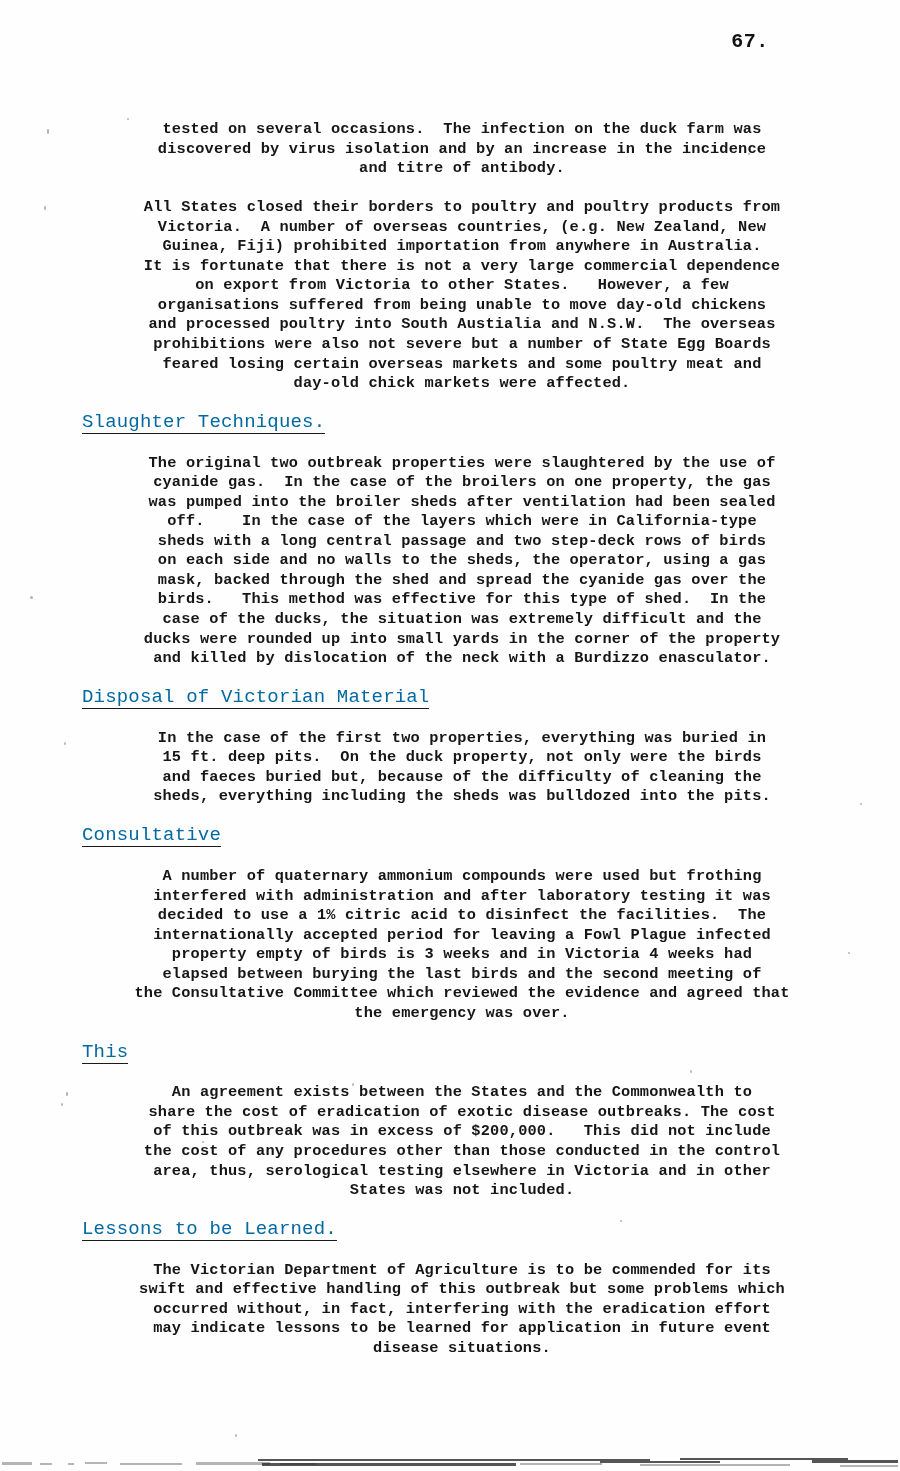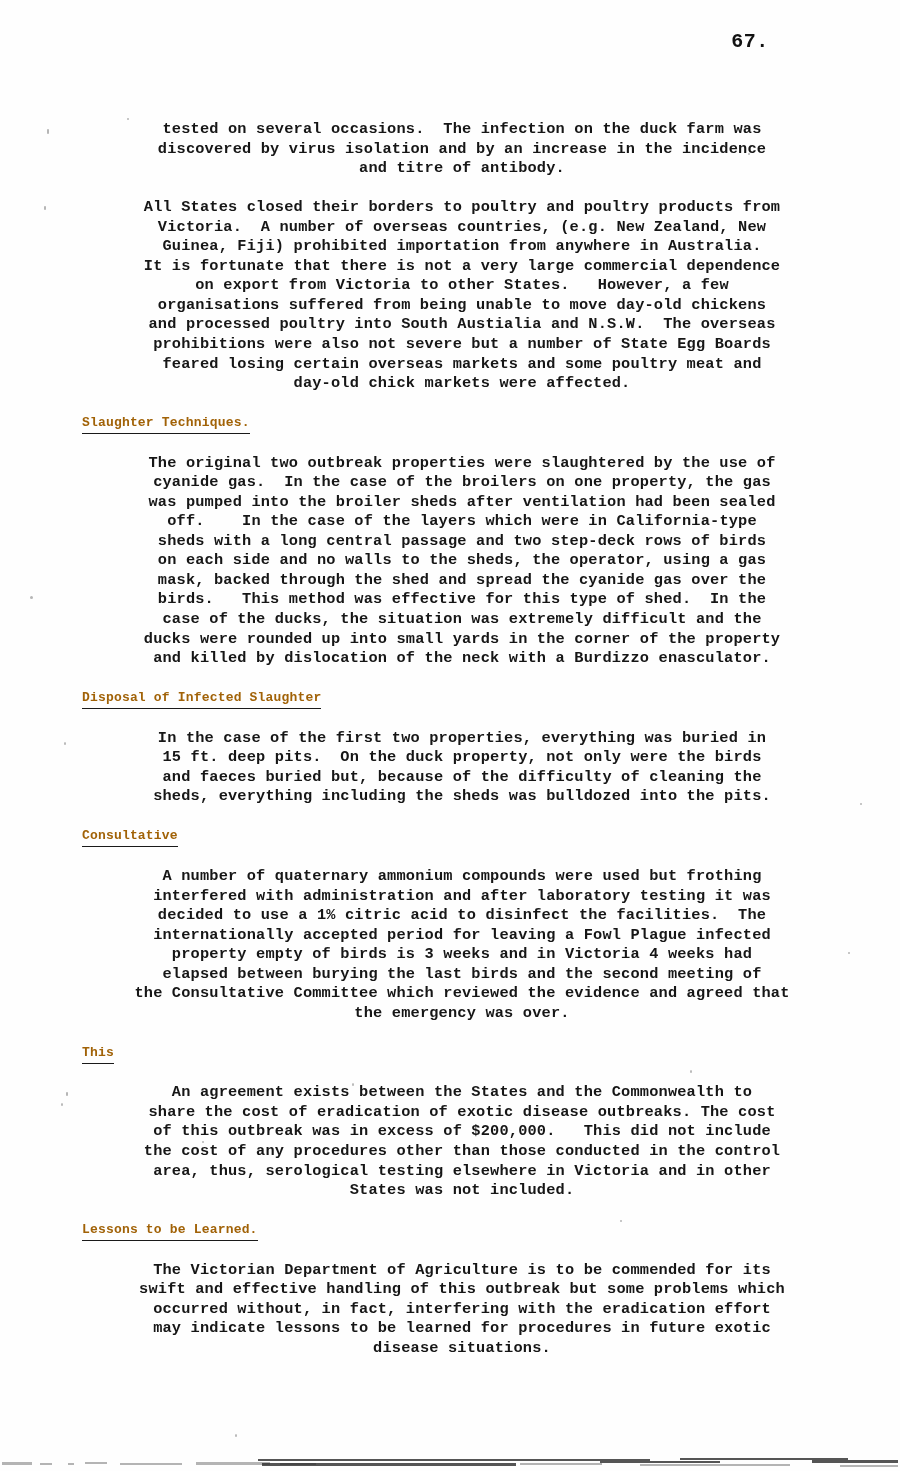--- a/index.html
+++ b/index.html
@@ -44,26 +44,26 @@
     letter-spacing: 0.18px;
     white-space: pre-wrap;
     margin: 0 0 19.5px 0;
     color: #161616;
     font-weight: 600;
     text-align: center;
   }
   .para.tight { margin-bottom: 0; }
 
   .heading {
-    font-size: 13px;
+    font-size: 19px;
     line-height: 19.55px;
     letter-spacing: 0.18px;
     margin: 0 0 19.5px 0;
-    font-weight: 700;
-    color: #a16207;
+    font-weight: 400;
+    color: #0369a1;
     display: block;
   }
   .heading span.ul {
     display: inline-block;
     border-bottom: 1.6px solid #1a1a1a;
     padding-bottom: 0.5px;
   }
 
   
   .speckle {
@@ -111,21 +111,21 @@
 was pumped into the broiler sheds after ventilation had been sealed
 off.    In the case of the layers which were in California-type
 sheds with a long central passage and two step-deck rows of birds
 on each side and no walls to the sheds, the operator, using a gas
 mask, backed through the shed and spread the cyanide gas over the
 birds.   This method was effective for this type of shed.  In the
 case of the ducks, the situation was extremely difficult and the
 ducks were rounded up into small yards in the corner of the property
 and killed by dislocation of the neck with a Burdizzo enasculator.</p>
 
-    <div class="heading"><span class="ul">Disposal of Infected Slaughter</span></div>
+    <div class="heading"><span class="ul">Disposal of Victorian Material</span></div>
 
     <p class="para">In the case of the first two properties, everything was buried in
 15 ft. deep pits.  On the duck property, not only were the birds
 and faeces buried but, because of the difficulty of cleaning the
 sheds, everything including the sheds was bulldozed into the pits.</p>
 
     <div class="heading"><span class="ul">Consultative</span></div>
 
     <p class="para">A number of quaternary ammonium compounds were used but frothing
 interfered with administration and after laboratory testing it was
@@ -143,21 +143,21 @@
 of this outbreak was in excess of $200,000.   This did not include
 the cost of any procedures other than those conducted in the control
 area, thus, serological testing elsewhere in Victoria and in other
 States was not included.</p>
 
     <div class="heading"><span class="ul">Lessons to be Learned.</span></div>
 
     <p class="para tight">The Victorian Department of Agriculture is to be commended for its
 swift and effective handling of this outbreak but some problems which
 occurred without, in fact, interfering with the eradication effort
-may indicate lessons to be learned for procedures in future exotic
+may indicate lessons to be learned for application in future event
 disease situations.</p>
 
   </div>
 
   <div class="speckle" style="left:47px; top:129px; width:2px; height:5px; border-radius:1px;"></div>
   <div class="speckle" style="left:44px; top:206px; width:2px; height:4px; border-radius:1px;"></div>
   <div class="speckle" style="left:30px; top:596px; width:3px; height:3px;"></div>
   <div class="speckle" style="left:64px; top:742px; width:2px; height:3px;"></div>
   <div class="speckle" style="left:66px; top:1092px; width:2px; height:4px; border-radius:1px;"></div>
   <div class="speckle" style="left:61px; top:1103px; width:2px; height:3px;"></div>

